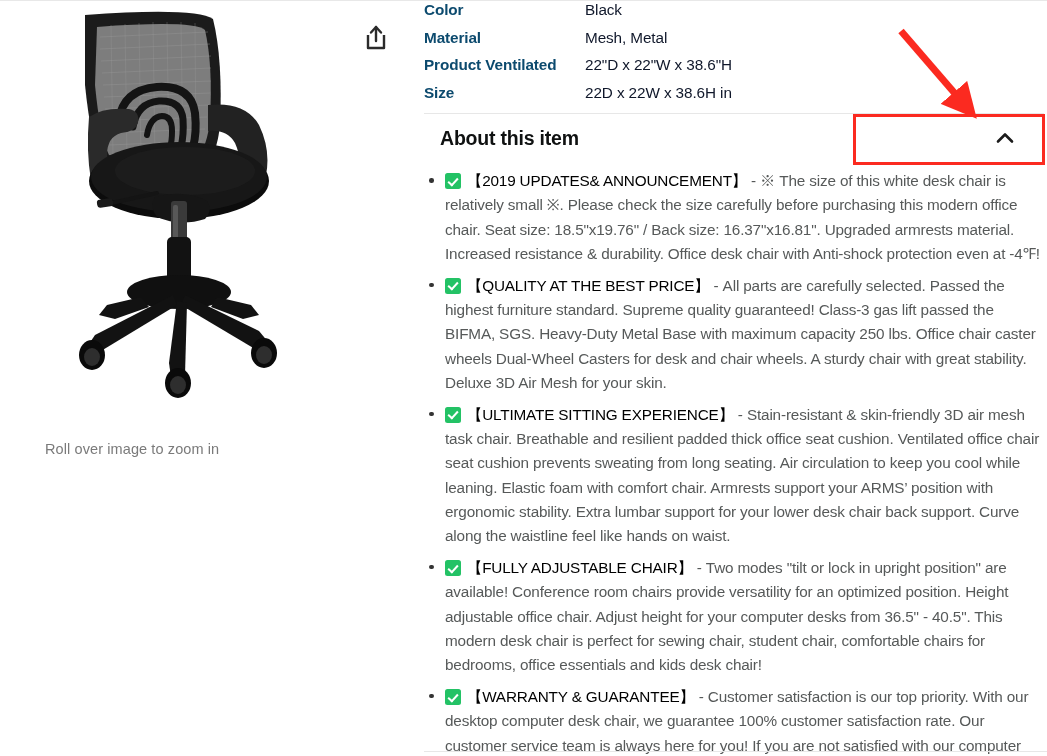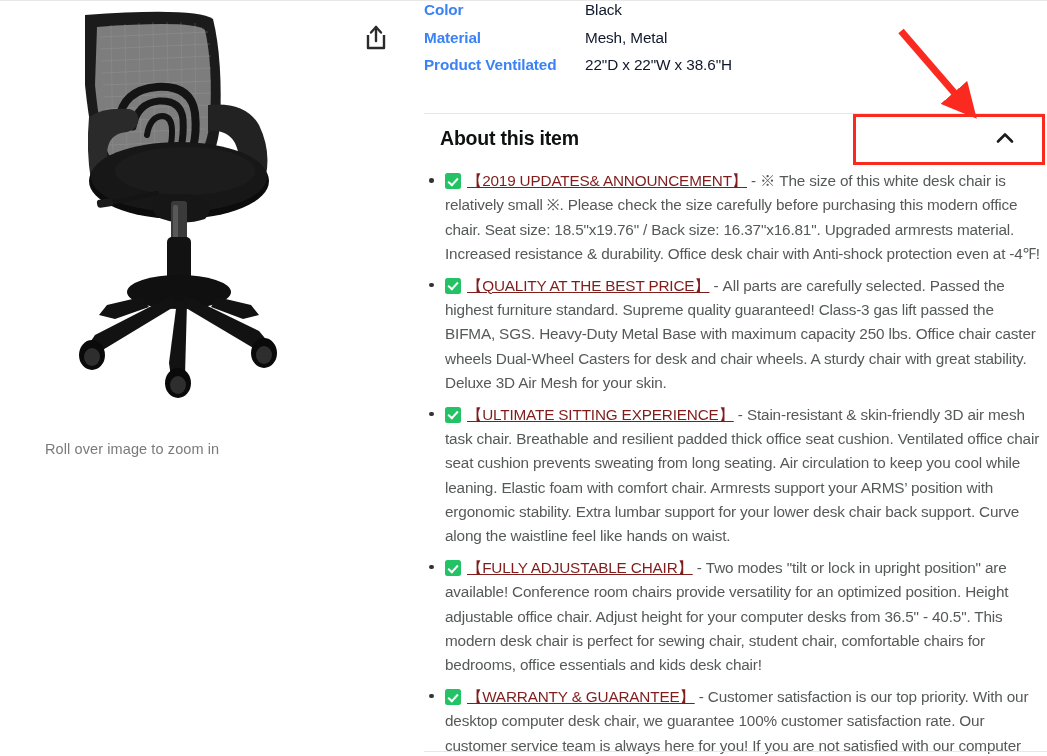--- a/index.html
+++ b/index.html
@@ -64,21 +64,21 @@
   .spec-row {
     display: flex;
     align-items: baseline;
     height: 27.5px;
   }
   .spec-label {
     width: 161px;
     flex: 0 0 161px;
     font-size: 15.3px;
     font-weight: bold;
-    color: #3b82f6;
+    color: #0c4a6e;
     letter-spacing: -0.1px;
   }
   .spec-value {
     font-size: 15.3px;
     color: #0f172a;
     letter-spacing: -0.1px;
   }
 
   
   #spec-divider {
@@ -150,22 +150,21 @@
   .check-icon::after {
     content: "";
     position: absolute;
     left: 4.6px; top: 2.6px;
     width: 4.4px; height: 8px;
     border: solid #ffffff;
     border-width: 0 2px 2px 0;
     transform: rotate(42deg);
   }
   .feature-title {
-    color: #7f1d1d;
-    text-decoration: underline;
+    color: #000000;
   }
 
   
   #bottom-divider {
     position: absolute;
     left: 4px; top: 750px;
     width: 623px; height: 1px;
     background: #e7e7e7;
   }
 
@@ -282,20 +281,24 @@
         <div class="spec-value">Black</div>
       </div>
       <div class="spec-row">
         <div class="spec-label">Material</div>
         <div class="spec-value">Mesh, Metal</div>
       </div>
       <div class="spec-row">
         <div class="spec-label">Product Ventilated</div>
         <div class="spec-value">22"D x 22"W x 38.6"H</div>
       </div>
+      <div class="spec-row">
+        <div class="spec-label">Size</div>
+        <div class="spec-value">22D x 22W x 38.6H in</div>
+      </div>
     </div>
 
     <div id="spec-divider"></div>
 
     <div id="about-header-row">
       <div id="about-title">About this item</div>
       <div id="collapse-button">
         <span id="chevron-up-icon">
           <svg width="20" height="16" viewBox="0 0 20 16" xmlns="http://www.w3.org/2000/svg">
             <path d="M3 11.5 L10 4.5 L17 11.5" fill="none" stroke="#1b1b1b" stroke-width="2.6" stroke-linecap="round" stroke-linejoin="round"></path>

